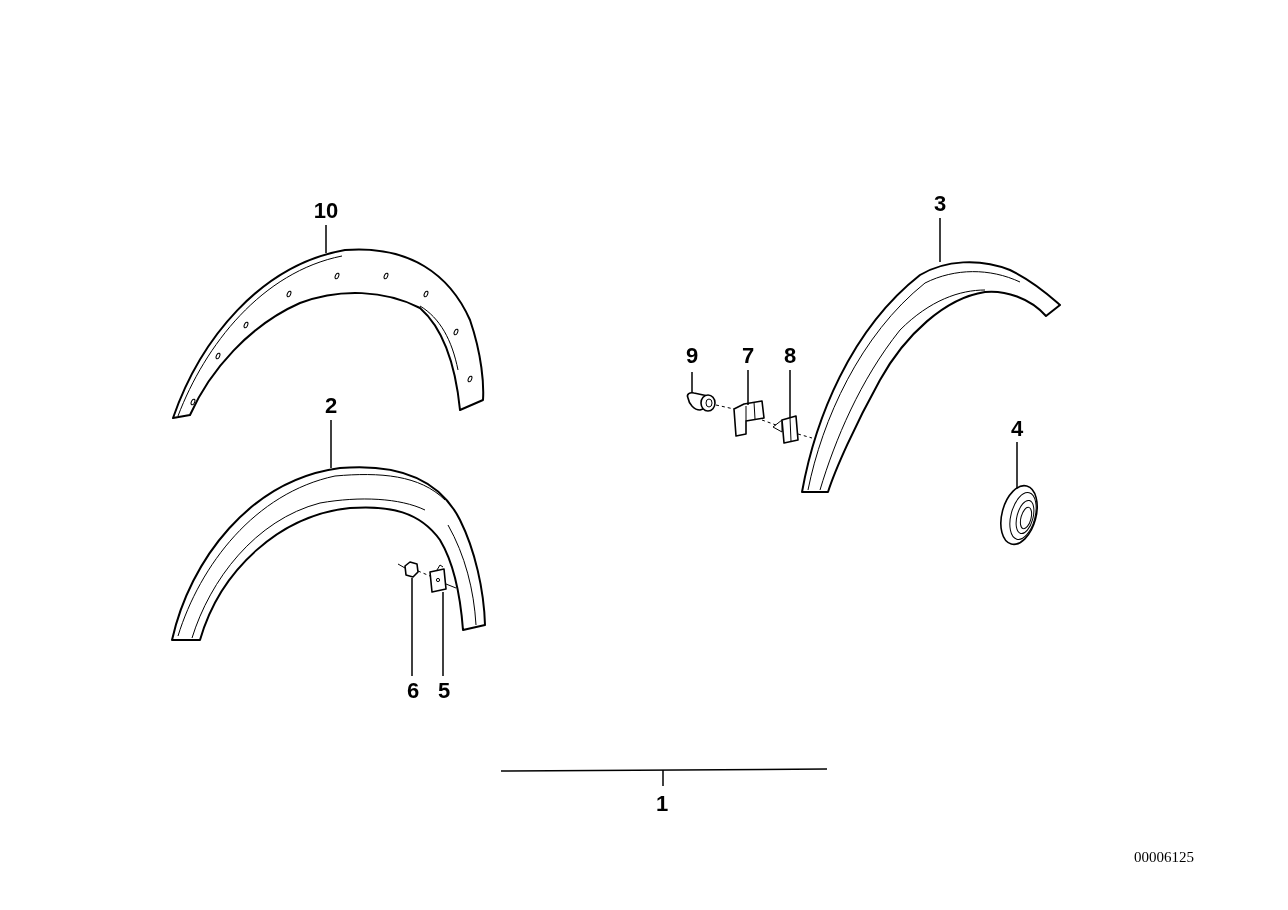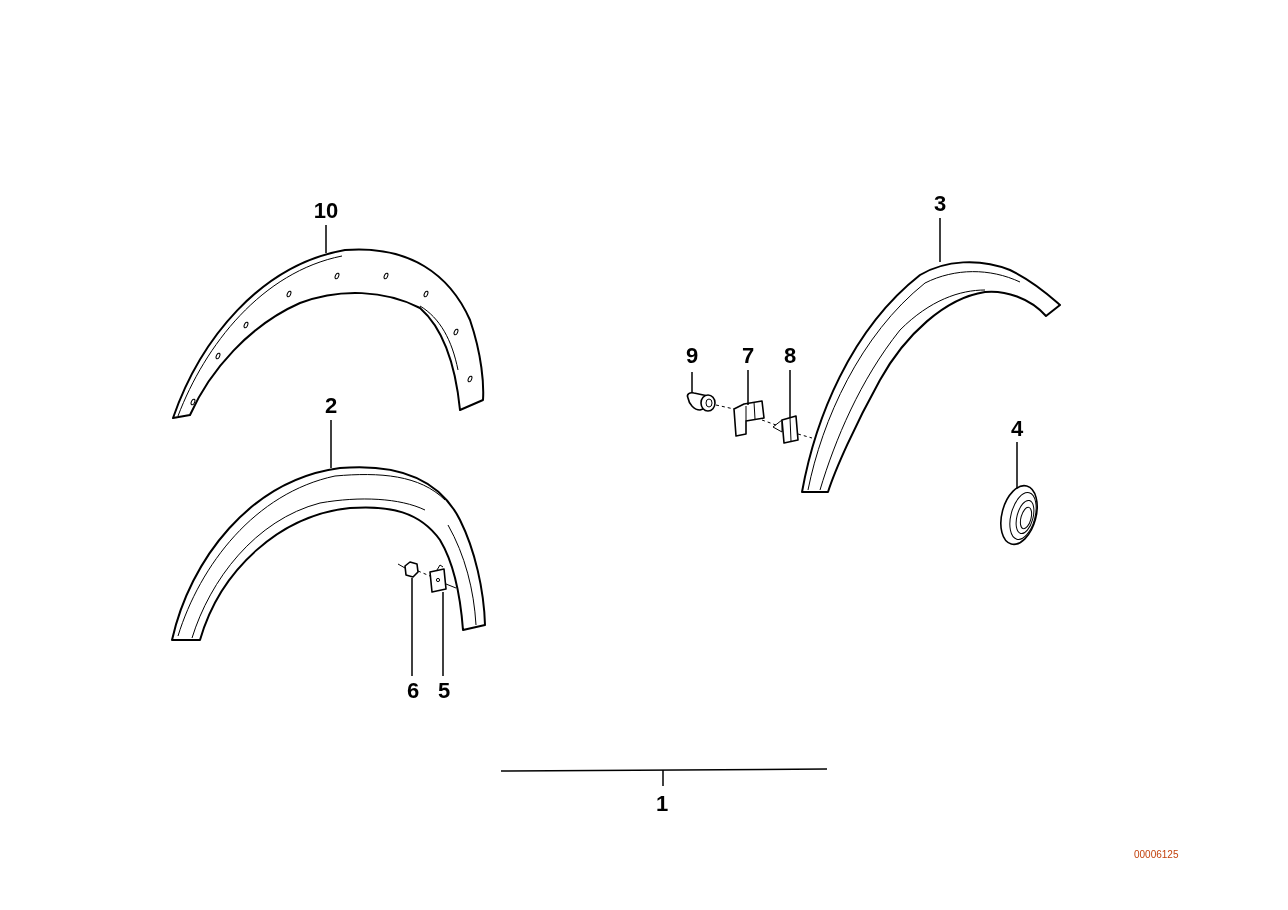--- a/index.html
+++ b/index.html
@@ -6,22 +6,22 @@
     body { width: 1288px; height: 910px; position: relative; overflow: hidden;
            font-family: "Liberation Sans", sans-serif; }
     #diagram { position: absolute; left: 0; top: 0; width: 1288px; height: 910px; }
     .part-line { fill: none; stroke: #000; stroke-width: 2; stroke-linejoin: round; stroke-linecap: round; }
     .thin { fill: none; stroke: #000; stroke-width: 1; }
     .dash { fill: none; stroke: #000; stroke-width: 1; stroke-dasharray: 3 3; }
     .leader { stroke: #000; stroke-width: 1.5; }
     .fill-w { fill: #fff; stroke: #000; stroke-width: 1.6; stroke-linejoin: round; }
     .label { position: absolute; font-family: "Liberation Sans", sans-serif; font-weight: bold;
              font-size: 22px; color: #000; transform: translateX(-50%); line-height: 1; }
-    .ref { position: absolute; font-family: Liberation Sans, sans-serif; font-size: 10px;
-           color: #c2410c; line-height: 1; }
+    .ref { position: absolute; font-family: Liberation Serif, serif; font-size: 15px;
+           color: #000000; line-height: 1; }
   </style>
 </head>
 <body>
 
 <svg id="diagram" viewBox="0 0 1288 910" xmlns="http://www.w3.org/2000/svg">
 
   <g>
     <path class="part-line" d="M173,418 C200,340 260,265 345,250 C410,245 450,275 470,320 C482,355 484,385 483,400 L460,410 C456,370 445,330 420,308 C385,290 340,288 300,303 C250,325 210,370 190,415 Z"></path>
     <path class="thin" d="M178,416 C205,345 262,272 342,256"></path>
     <path class="thin" d="M420,306 C440,318 452,340 458,370"></path>

